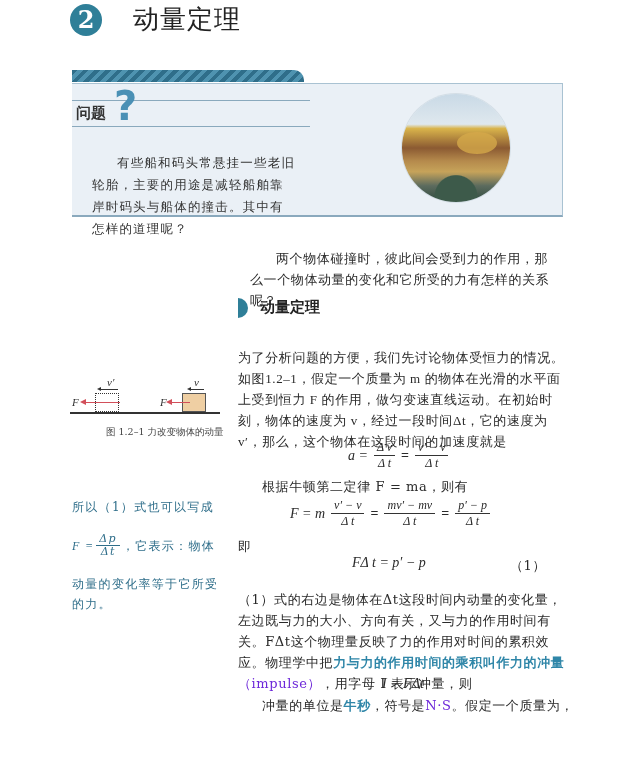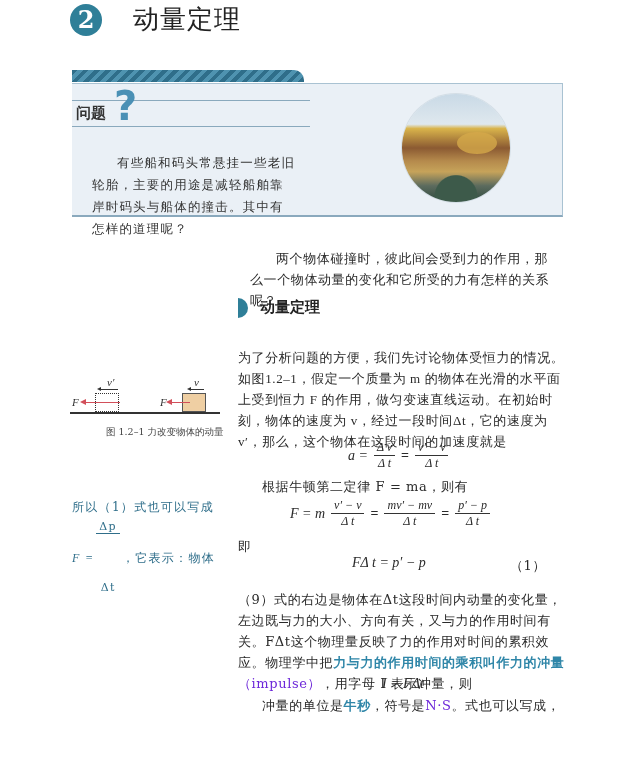--- a/index.html
+++ b/index.html
@@ -138,27 +138,27 @@
     <span class="num">p′ − p</span>
     <span>Δ t</span>
   </span>
 </div>
 
 <div class="abs ji body-text">即</div>
 <div class="abs f3 formula">FΔ t = p′ − p</div>
 <div class="abs f3num body-text">（1）</div>
 
 <div class="abs para2 body-text">
-  <p><span>（9）式的右边是物体在Δt这段时间内动量的变化量，左边既与力的大小、方向有关，又与力的作用时间有关。FΔt这个物理量反映了力的作用对时间的累积效应。物理学中把</span><span class="hl">力与力的作用时间的乘积叫作力的冲量</span><span class="hl2">（impulse）</span><span>，用字母 I 表示冲量，则</span></p>
+  <p><span>（1）式的右边是物体在Δt这段时间内动量的变化量，左边既与力的大小、方向有关，又与力的作用时间有关。FΔt这个物理量反映了力的作用对时间的累积效应。物理学中把</span><span class="hl">力与力的作用时间的乘积叫作力的冲量</span><span class="hl2">（impulse）</span><span>，用字母 I 表示冲量，则</span></p>
 </div>
 
 <div class="abs f4 formula">I = FΔt</div>
 
 <div class="abs para3 body-text">
-  <span>冲量的单位是</span><span class="hl">牛秒</span><span>，符号是</span><span class="hl2">N·S</span><span>。式也可以写成，</span>
+  <span>冲量的单位是</span><span class="hl">牛秒</span><span>，符号是</span><span class="hl2">N·S</span><span>。假定一个质量为，</span>
 </div>
 
 <div class="abs ground"></div>
 <div class="abs dash-block"></div>
 <div class="abs block"></div>
 <div class="abs arrow-red" style="left:84px;top:402px;width:36px;"></div>
 <div class="abs" style="left:80px;top:399px;width:0;height:0;border-top:3px solid transparent;border-bottom:3px solid transparent;border-right:6px solid #d24f5a;"></div>
 <div class="abs arrow-red" style="left:170px;top:402px;width:20px;"></div>
 <div class="abs" style="left:166px;top:399px;width:0;height:0;border-top:3px solid transparent;border-bottom:3px solid transparent;border-right:6px solid #d24f5a;"></div>
 <div class="abs" style="left:100px;top:389px;width:18px;height:1px;background:#333;"></div>
@@ -168,19 +168,20 @@
 <div class="abs fig-label" style="left:72px;top:396px;">F</div>
 <div class="abs fig-label" style="left:160px;top:396px;">F</div>
 <div class="abs fig-label" style="left:107px;top:376px;">v′</div>
 <div class="abs fig-label" style="left:194px;top:376px;">v</div>
 <div class="abs fig-caption">图 1.2–1   力改变物体的动量</div>
 
 <div class="abs note">
   <div>所以（1）式也可以写成</div>
   <div style="display:flex;align-items:center;">
     <span style="font-style:italic;font-family:'Liberation Serif',serif;">F =</span>
-    <span class="frac" style="font-size:11px;line-height:12px;margin:4px 2px;gap:48px;">
+    <span class="frac" style="font-size:11px;line-height:12px;margin:16px 2px;font-style:italic;">
       <span class="num" style="border-color:#2f6e8a;">Δp</span>
       <span>Δt</span>
     </span>
     <span>，它表示：物体</span>
   </div>
+  <div>动量的变化率等于它所受的力。</div>
 </div>
 
 </body></html>

